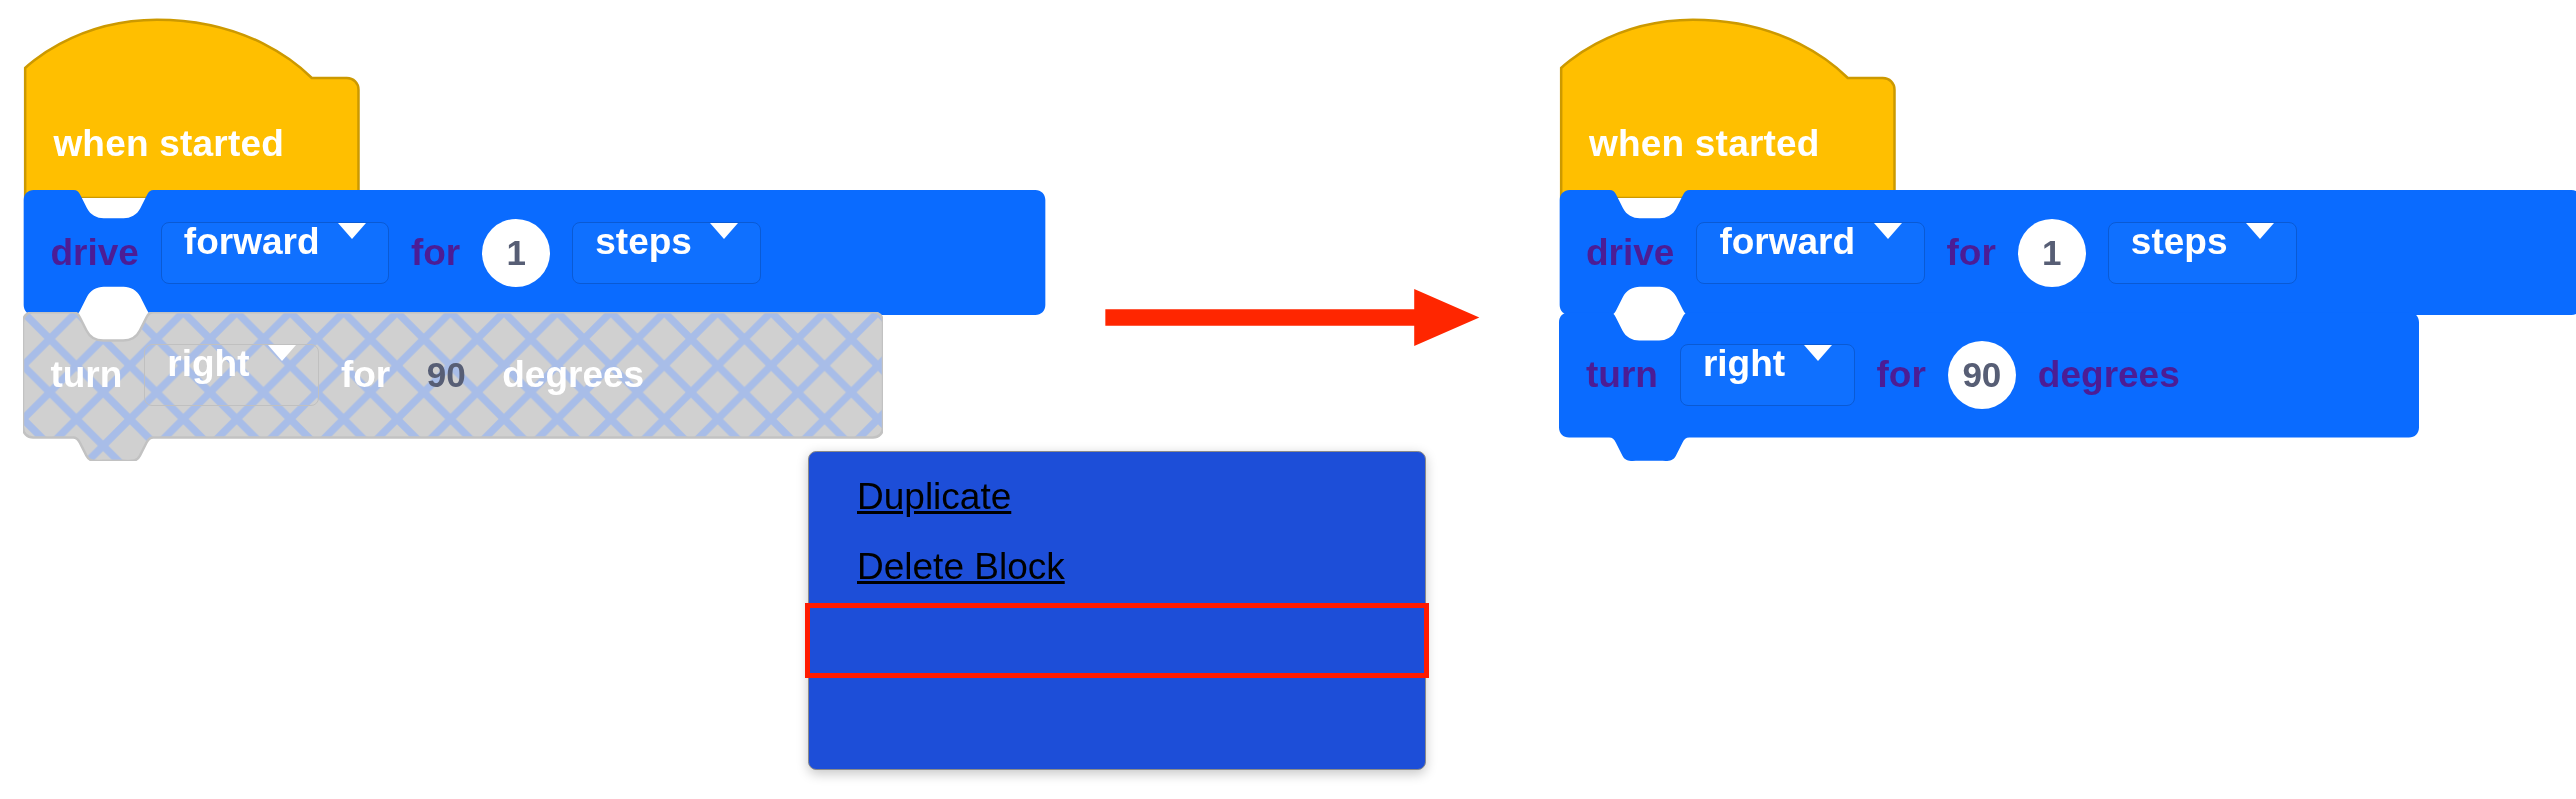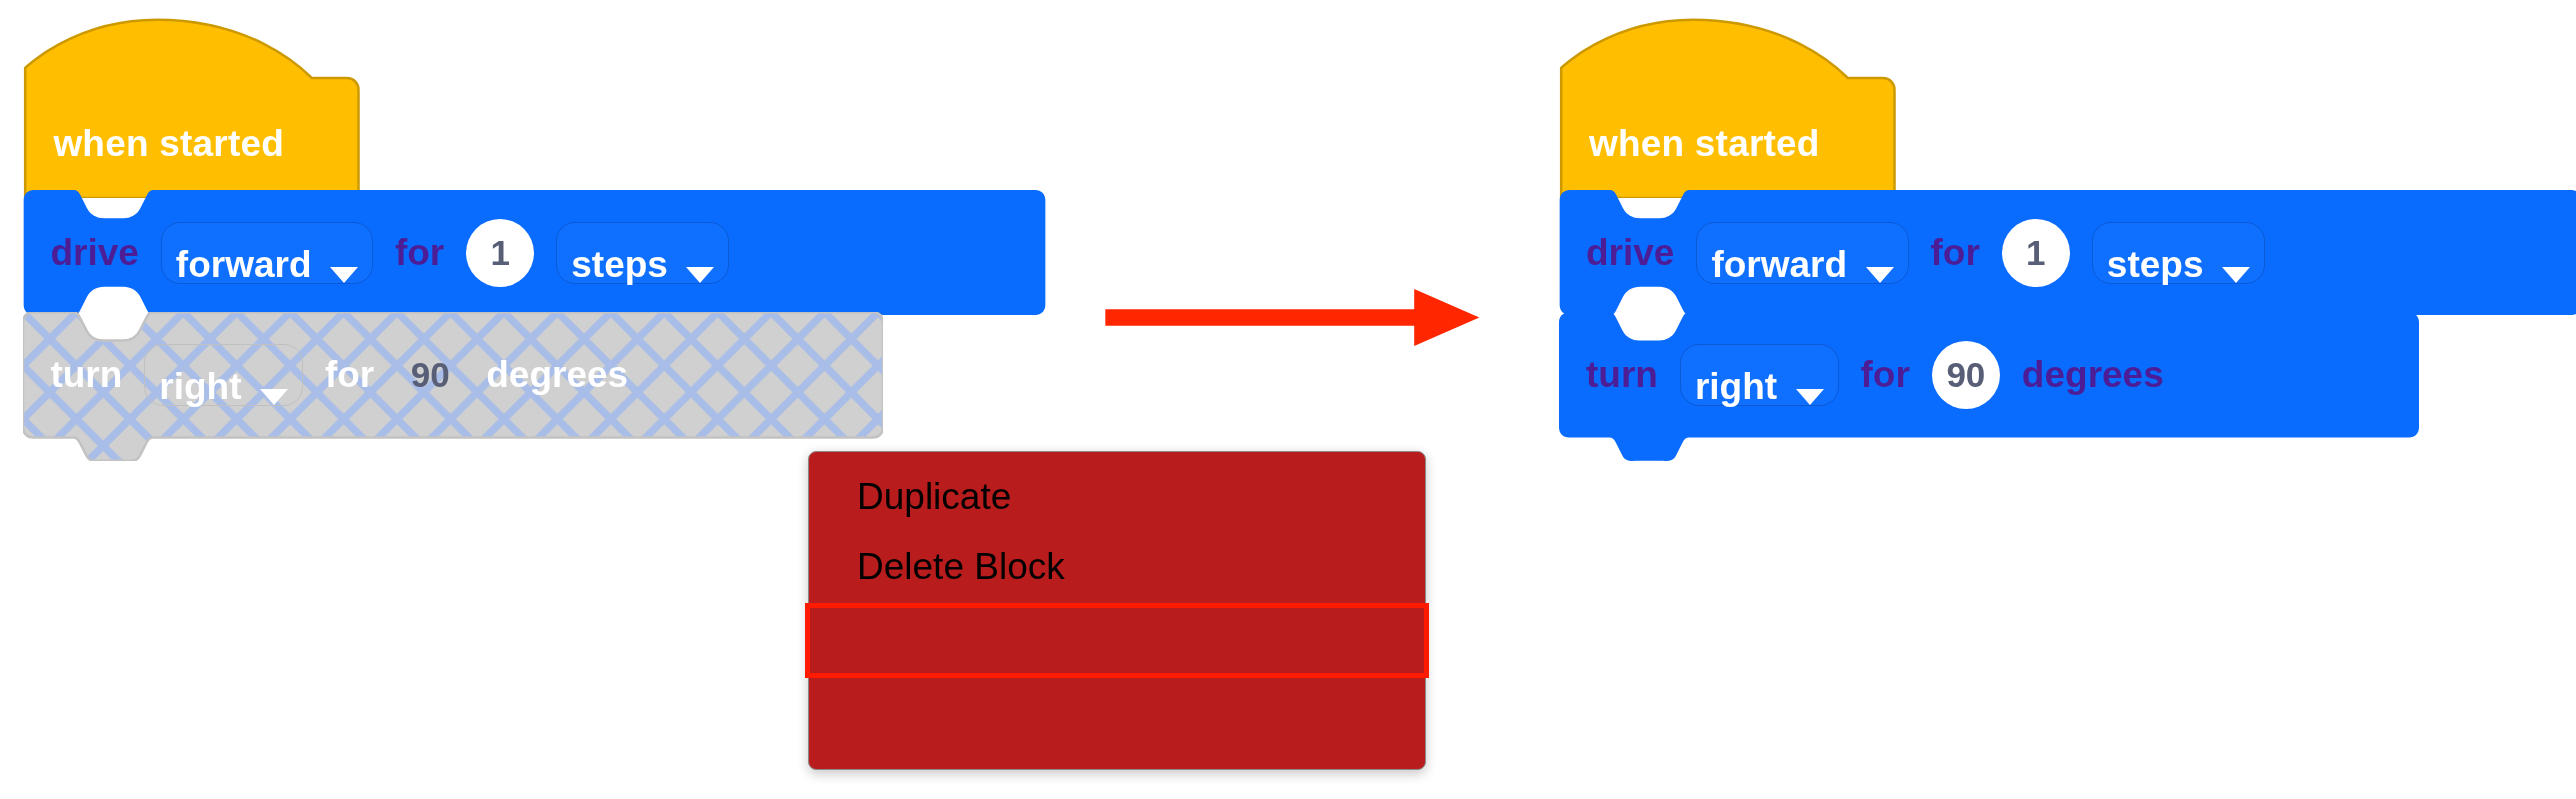--- a/index.html
+++ b/index.html
@@ -63,25 +63,25 @@
     font-size: 37px;
     font-weight: bold;
     color: #4c1d95;
     white-space: nowrap;
     line-height: 1;
   }
 
   
   .dd {
     display: inline-flex;
-    align-items: flex-end;
+    align-items: flex-start;
     gap: 18.4px;
     height: 62px;
-    padding: 0 14px;
-    border-radius: 19px;
+    padding: 0 22px;
+    border-radius: 8px;
     background: #0f70ff;
     border: 1.7px solid #0a5ad4;
     box-sizing: border-box;
   }
   .dd .ddtxt {
     font-size: 37px;
     font-weight: bold;
     color: #ffffff;
     white-space: nowrap;
     line-height: 1;
@@ -124,27 +124,28 @@
   .disabled .numfield .numtxt { color: #575e75; }
 
   
   .arrow {
     position: absolute;
   }
 
   
   .ctxmenu {
     position: absolute;
-    background: #b91c1c;
+    background: #1d4ed8;
     border: 1.7px solid #8a8a8a;
     border-radius: 8.3px;
     box-shadow: 0 3.3px 11.7px rgba(0,0,0,0.22);
     box-sizing: border-box;
     padding: 10px 0;
     overflow: hidden;
+    text-decoration: underline;
   }
   .ctxitem {
     height: 70px;
     display: flex;
     align-items: center;
     padding-left: 48px;
     font-size: 37px;
     color: #000000;
     white-space: nowrap;
     box-sizing: border-box;

